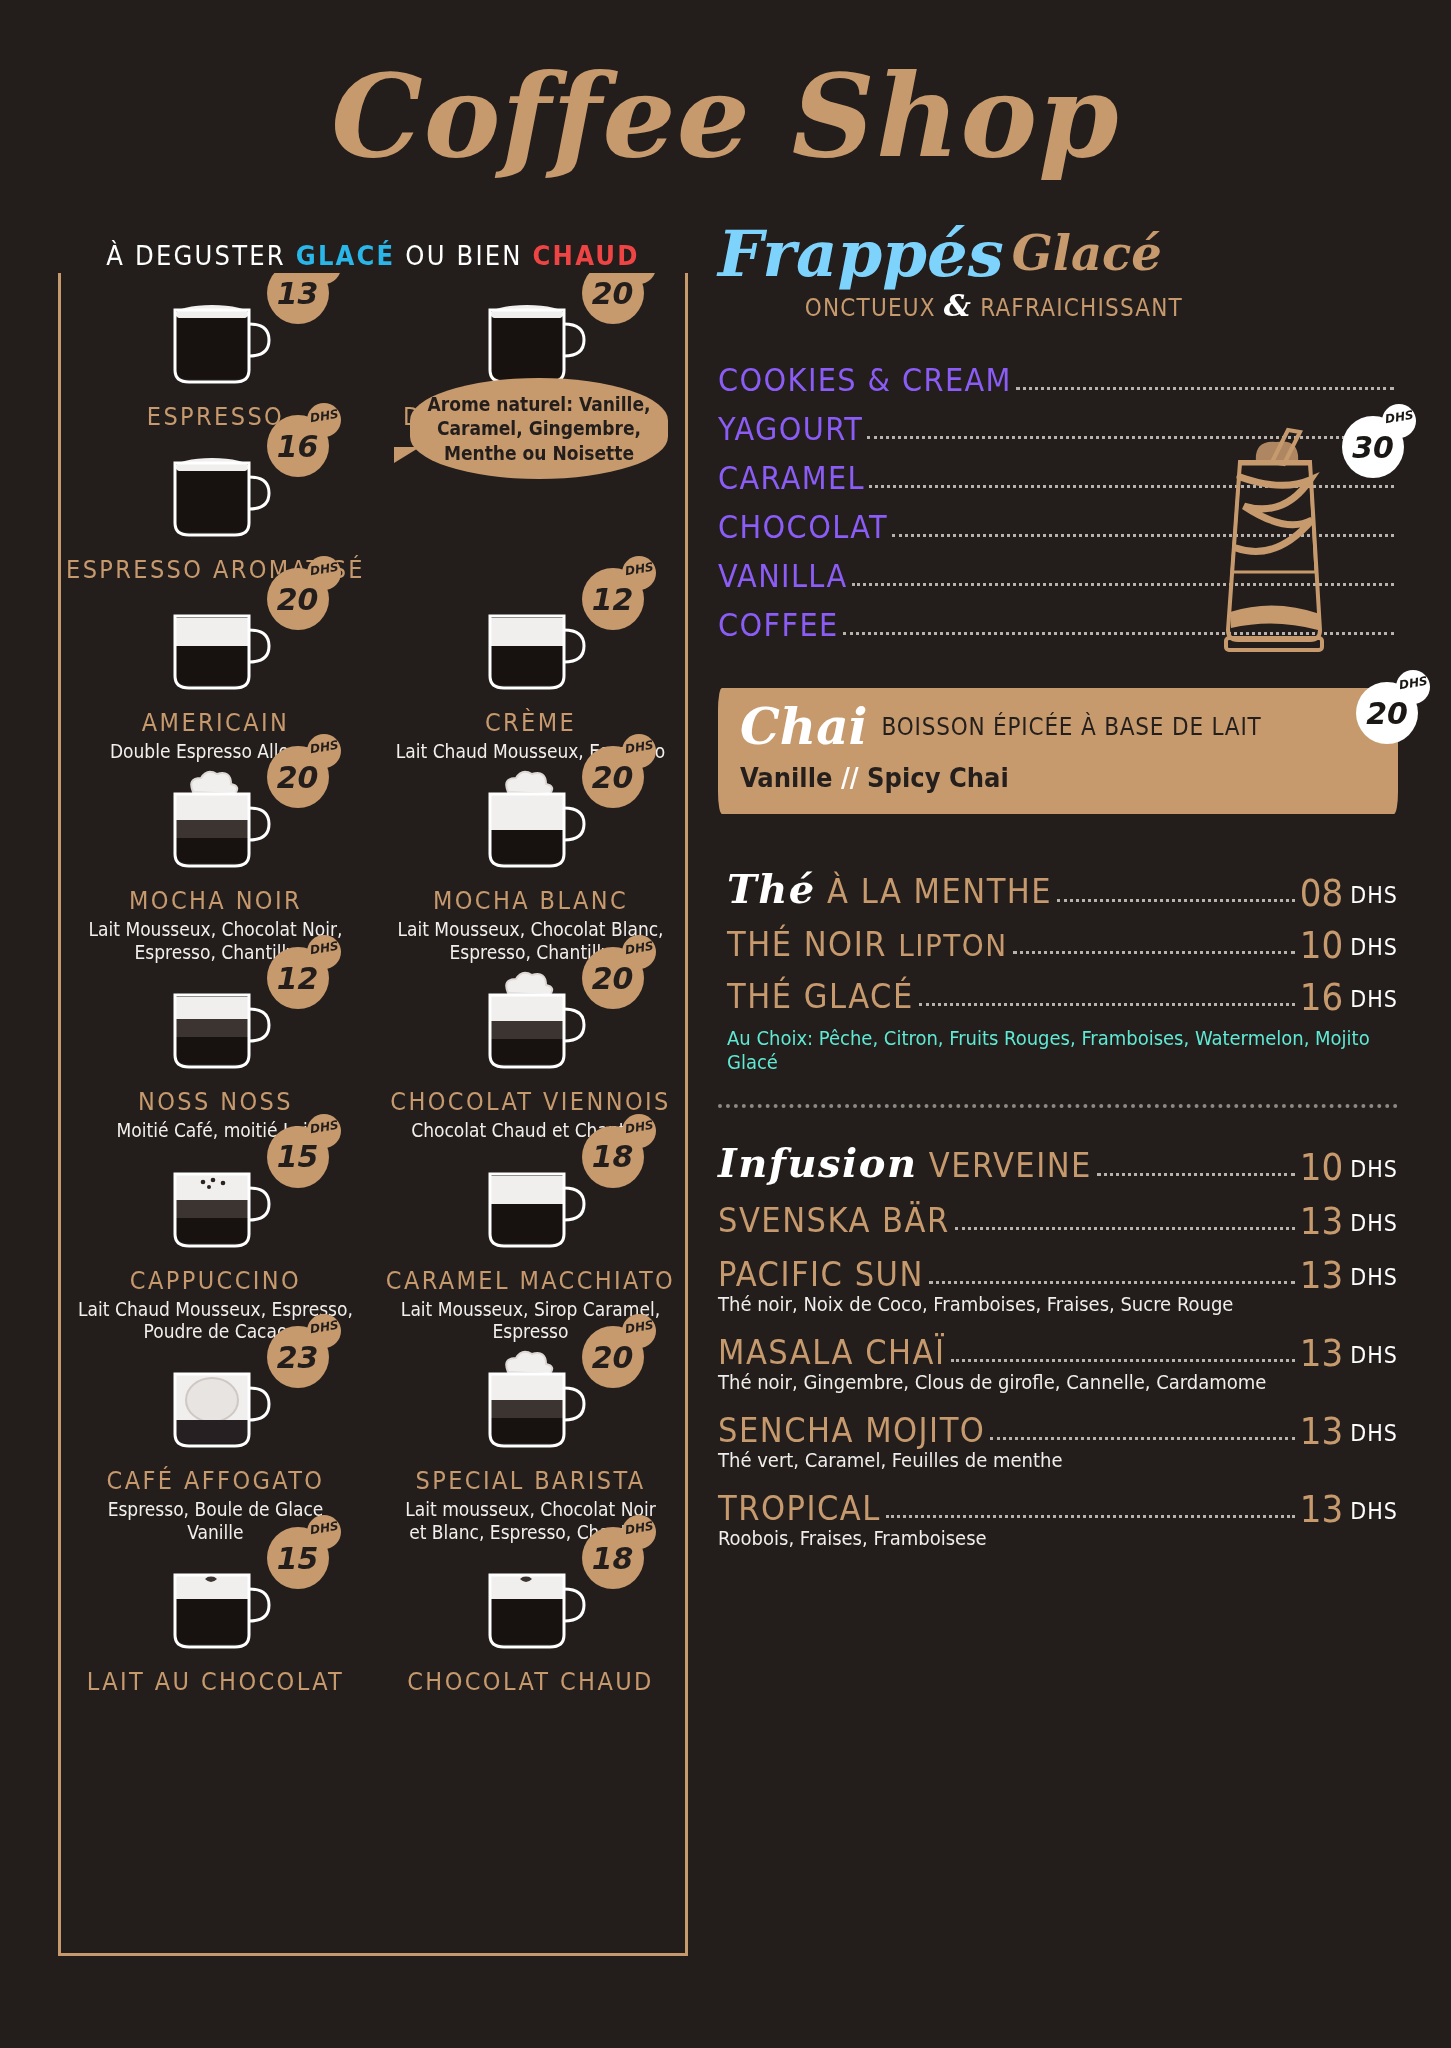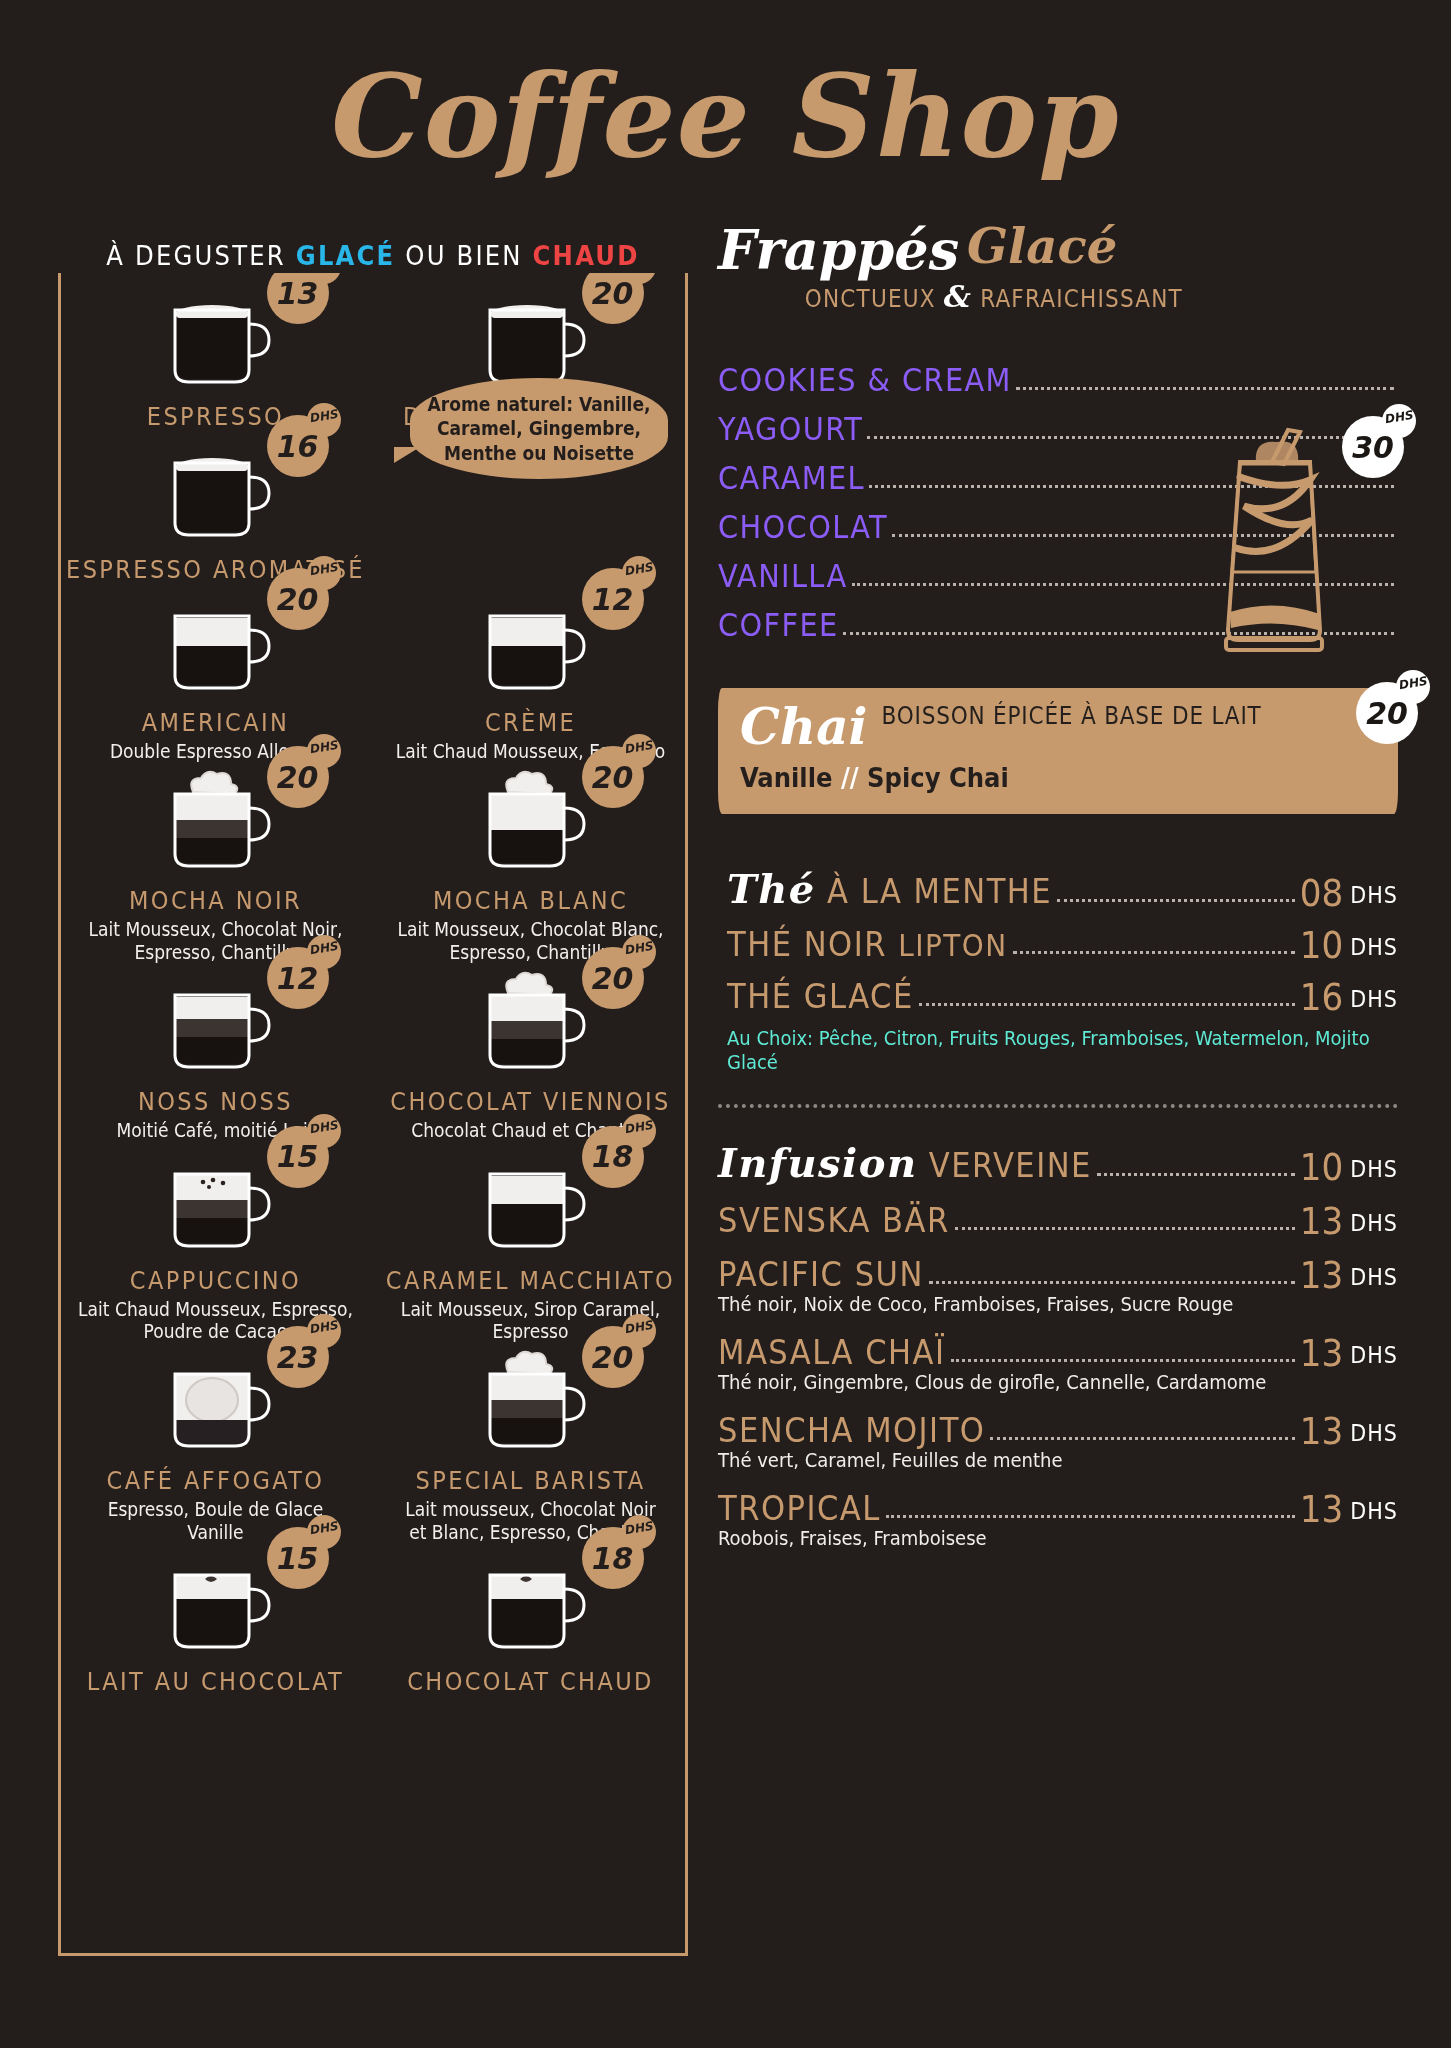--- a/index.html
+++ b/index.html
@@ -100,21 +100,21 @@
     border-color: #c79a6e transparent transparent transparent;
   }
 
   
   .right-panel { position: absolute; left: 718px; top: 222px; width: 680px; }
 
   .script { font-family: "DejaVu Serif", serif; font-weight: bold; font-style: italic; }
   .cond  { font-family: "DejaVu Sans Condensed", "Liberation Sans Narrow", "Liberation Sans", sans-serif; }
 
   .frappes-head { position: relative; height: 120px; }
-  .frappes-head .big { font-size: 54px; color: #ffffff; line-height: 1; display: inline-block; }
+  .frappes-head .big { font-size: 64px; color: #7dd3fc; line-height: 1; display: inline-block; }
   .frappes-head .big2 { font-size: 48px; color: #c79a6e; line-height: 1; display: inline-block; margin-left: 8px; vertical-align: 6px;}
   .frappes-head .sub {
     text-align: right; width: 465px; margin-top: 2px;
     font-size: 24px; letter-spacing: 1.2px; color: #c79a6e;
   }
   .frappes-head .sub .amp { color: #ffffff; font-family:"DejaVu Serif", serif; font-weight:bold; font-style:italic; font-size: 30px; }
 
   .flist { position: relative; margin-top: 8px; }
   .frow { display: flex; align-items: flex-end; height: 49px; }
   .frow .nm { font-size: 32px; letter-spacing: 1.4px; color: #8b5cf6; white-space: nowrap; }
@@ -127,21 +127,21 @@
   .glass {
     position: absolute; right: 56px; top: 72px; width: 132px; height: 232px; z-index: 2;
   }
 
   
   .chai-banner {
     position: relative; margin-top: 44px; height: 126px;
     background: #c79a6e; border-radius: 4px/22px;
     padding: 14px 22px;
   }
-  .chai-banner .l1 { display: flex; align-items: flex-start; }
+  .chai-banner .l1 { display: flex; align-items: center; }
   .chai-banner .chai { font-size: 50px; color: #ffffff; line-height: 1; }
   .chai-banner .sub2 { font-size: 24px; letter-spacing: 0.8px; color: #241f1c; margin-left: 14px; }
   .chai-banner .l2 { margin-top: 10px; font-size: 27px; font-weight: bold; color: #241f1c; }
   .chai-banner .l2 .sl { color: #ffffff; }
   .chai-badge { position: absolute; right: 34px; top: 16px; }
 
   
   .the-block { margin-top: 46px; margin-left: 9px; }
   .prow { display: flex; align-items: flex-end; height: 52px; }
   .prow .nm { font-size: 34px; letter-spacing: 1.5px; color: #c79a6e; white-space: nowrap; }

